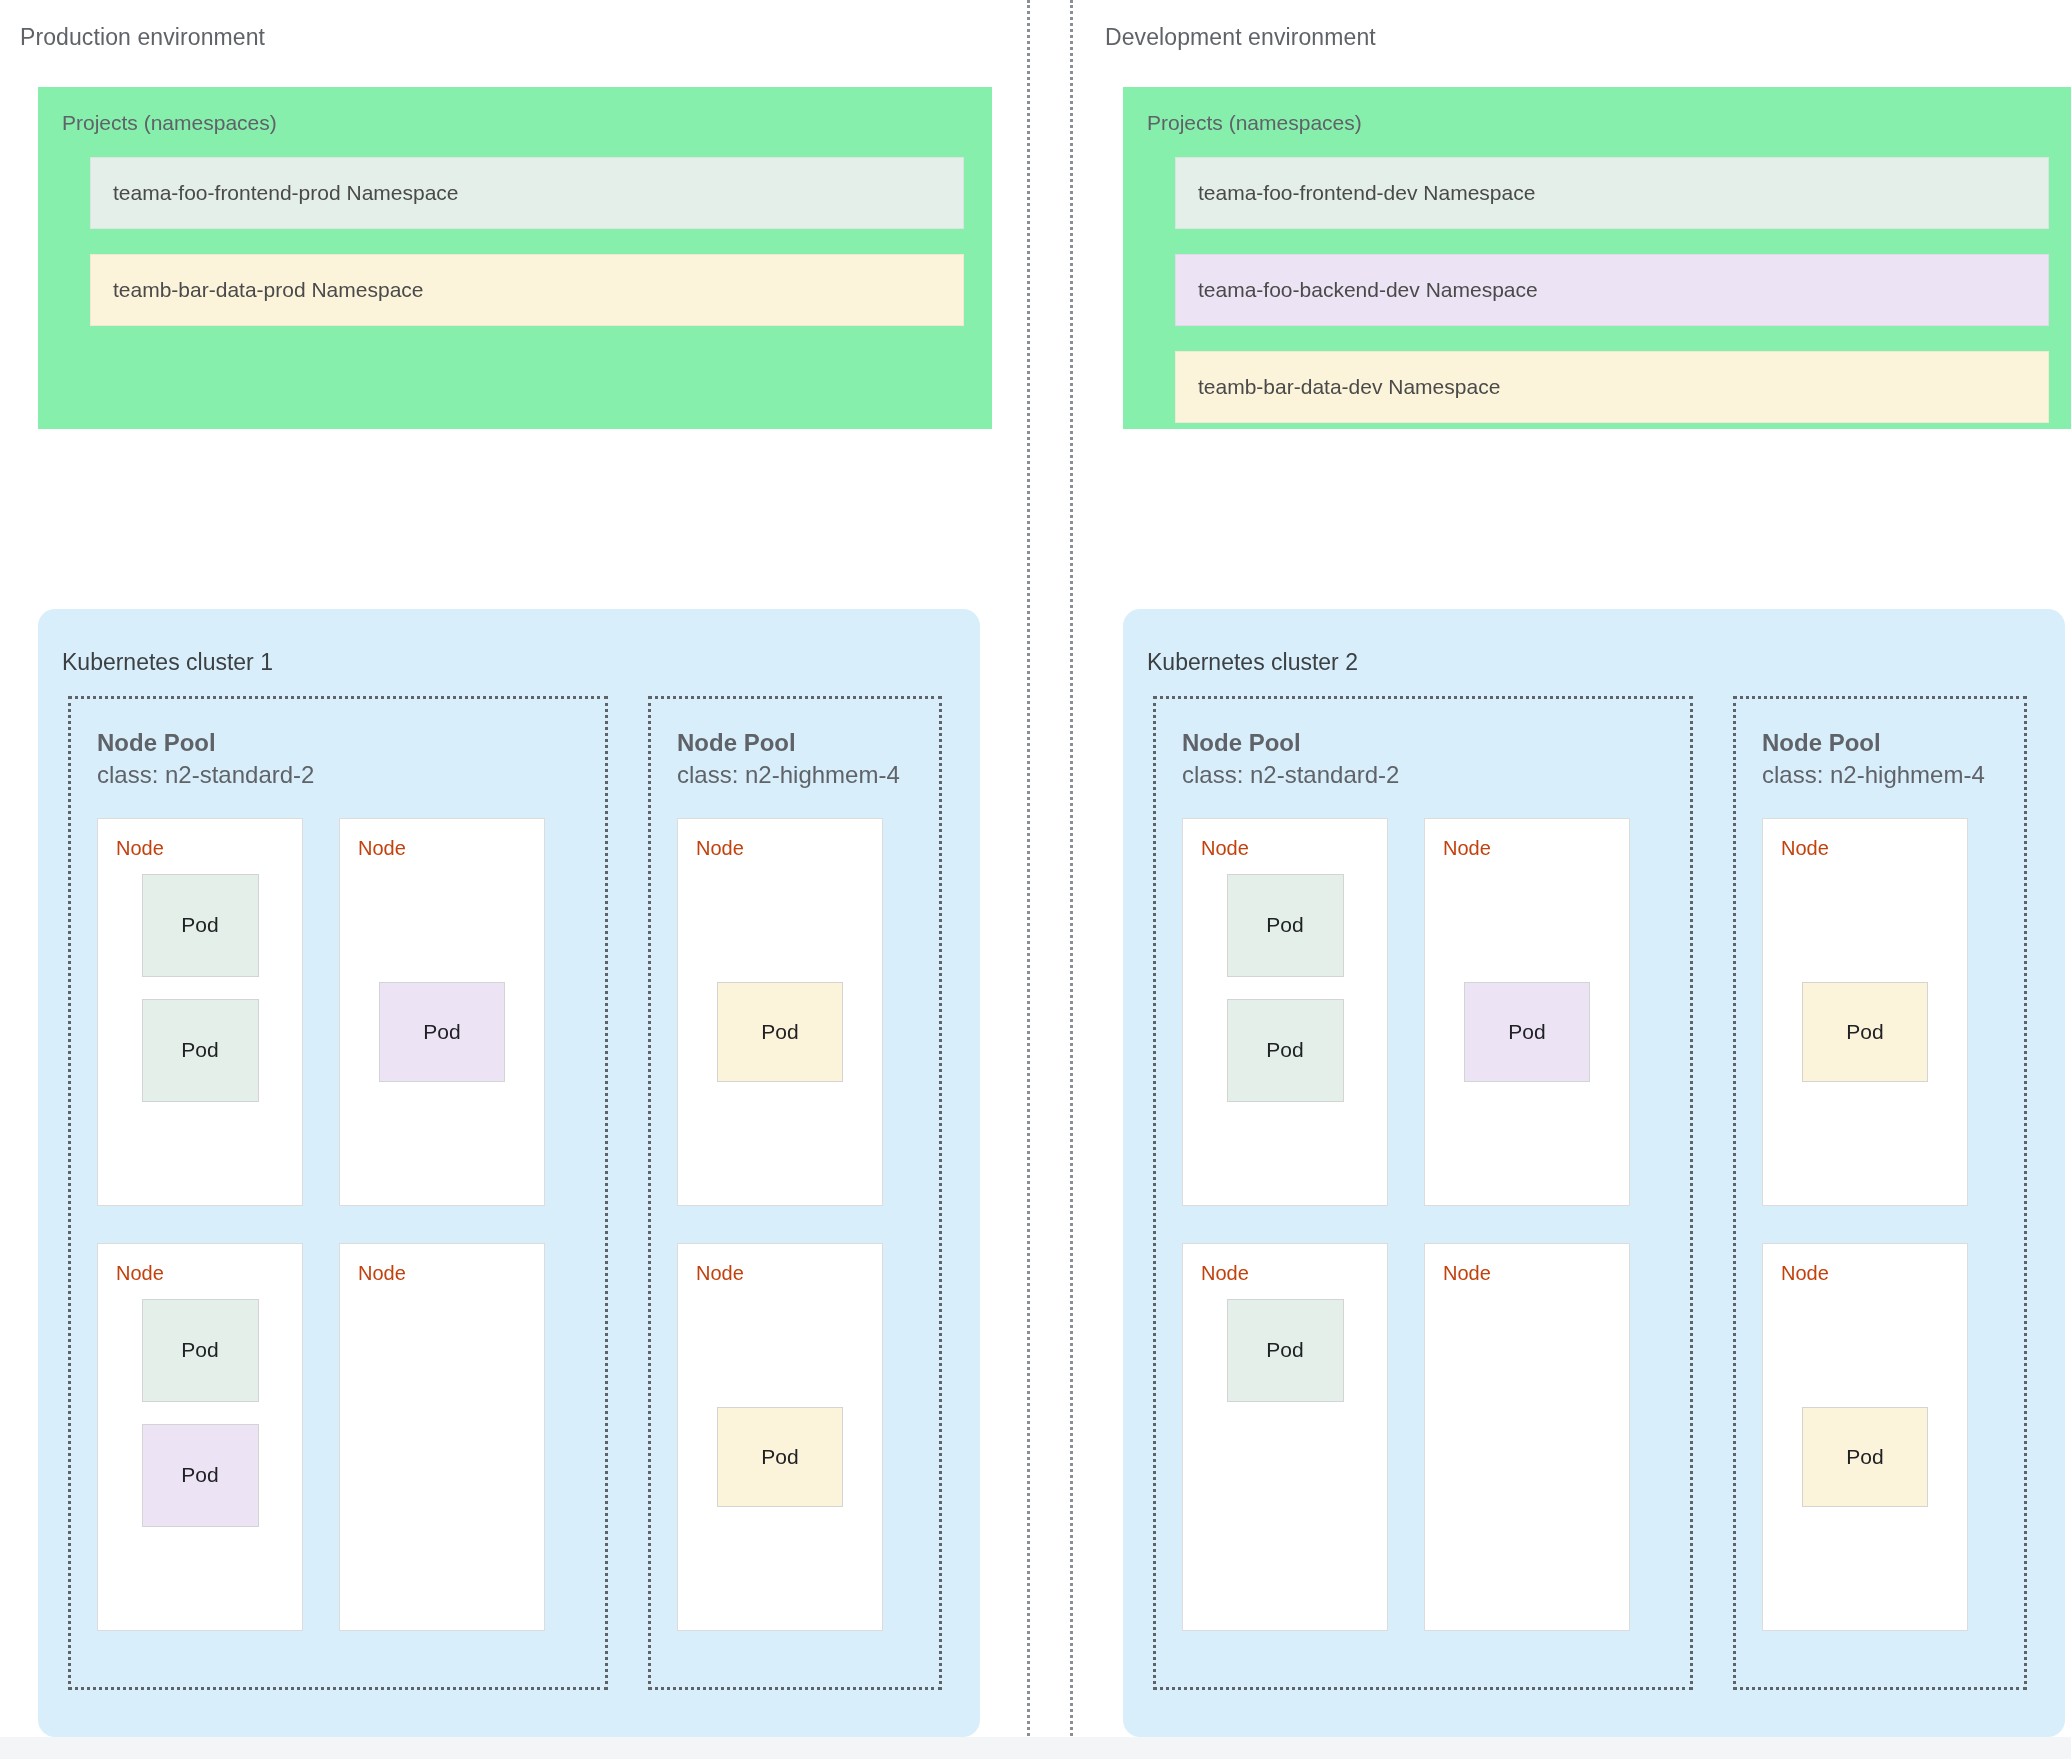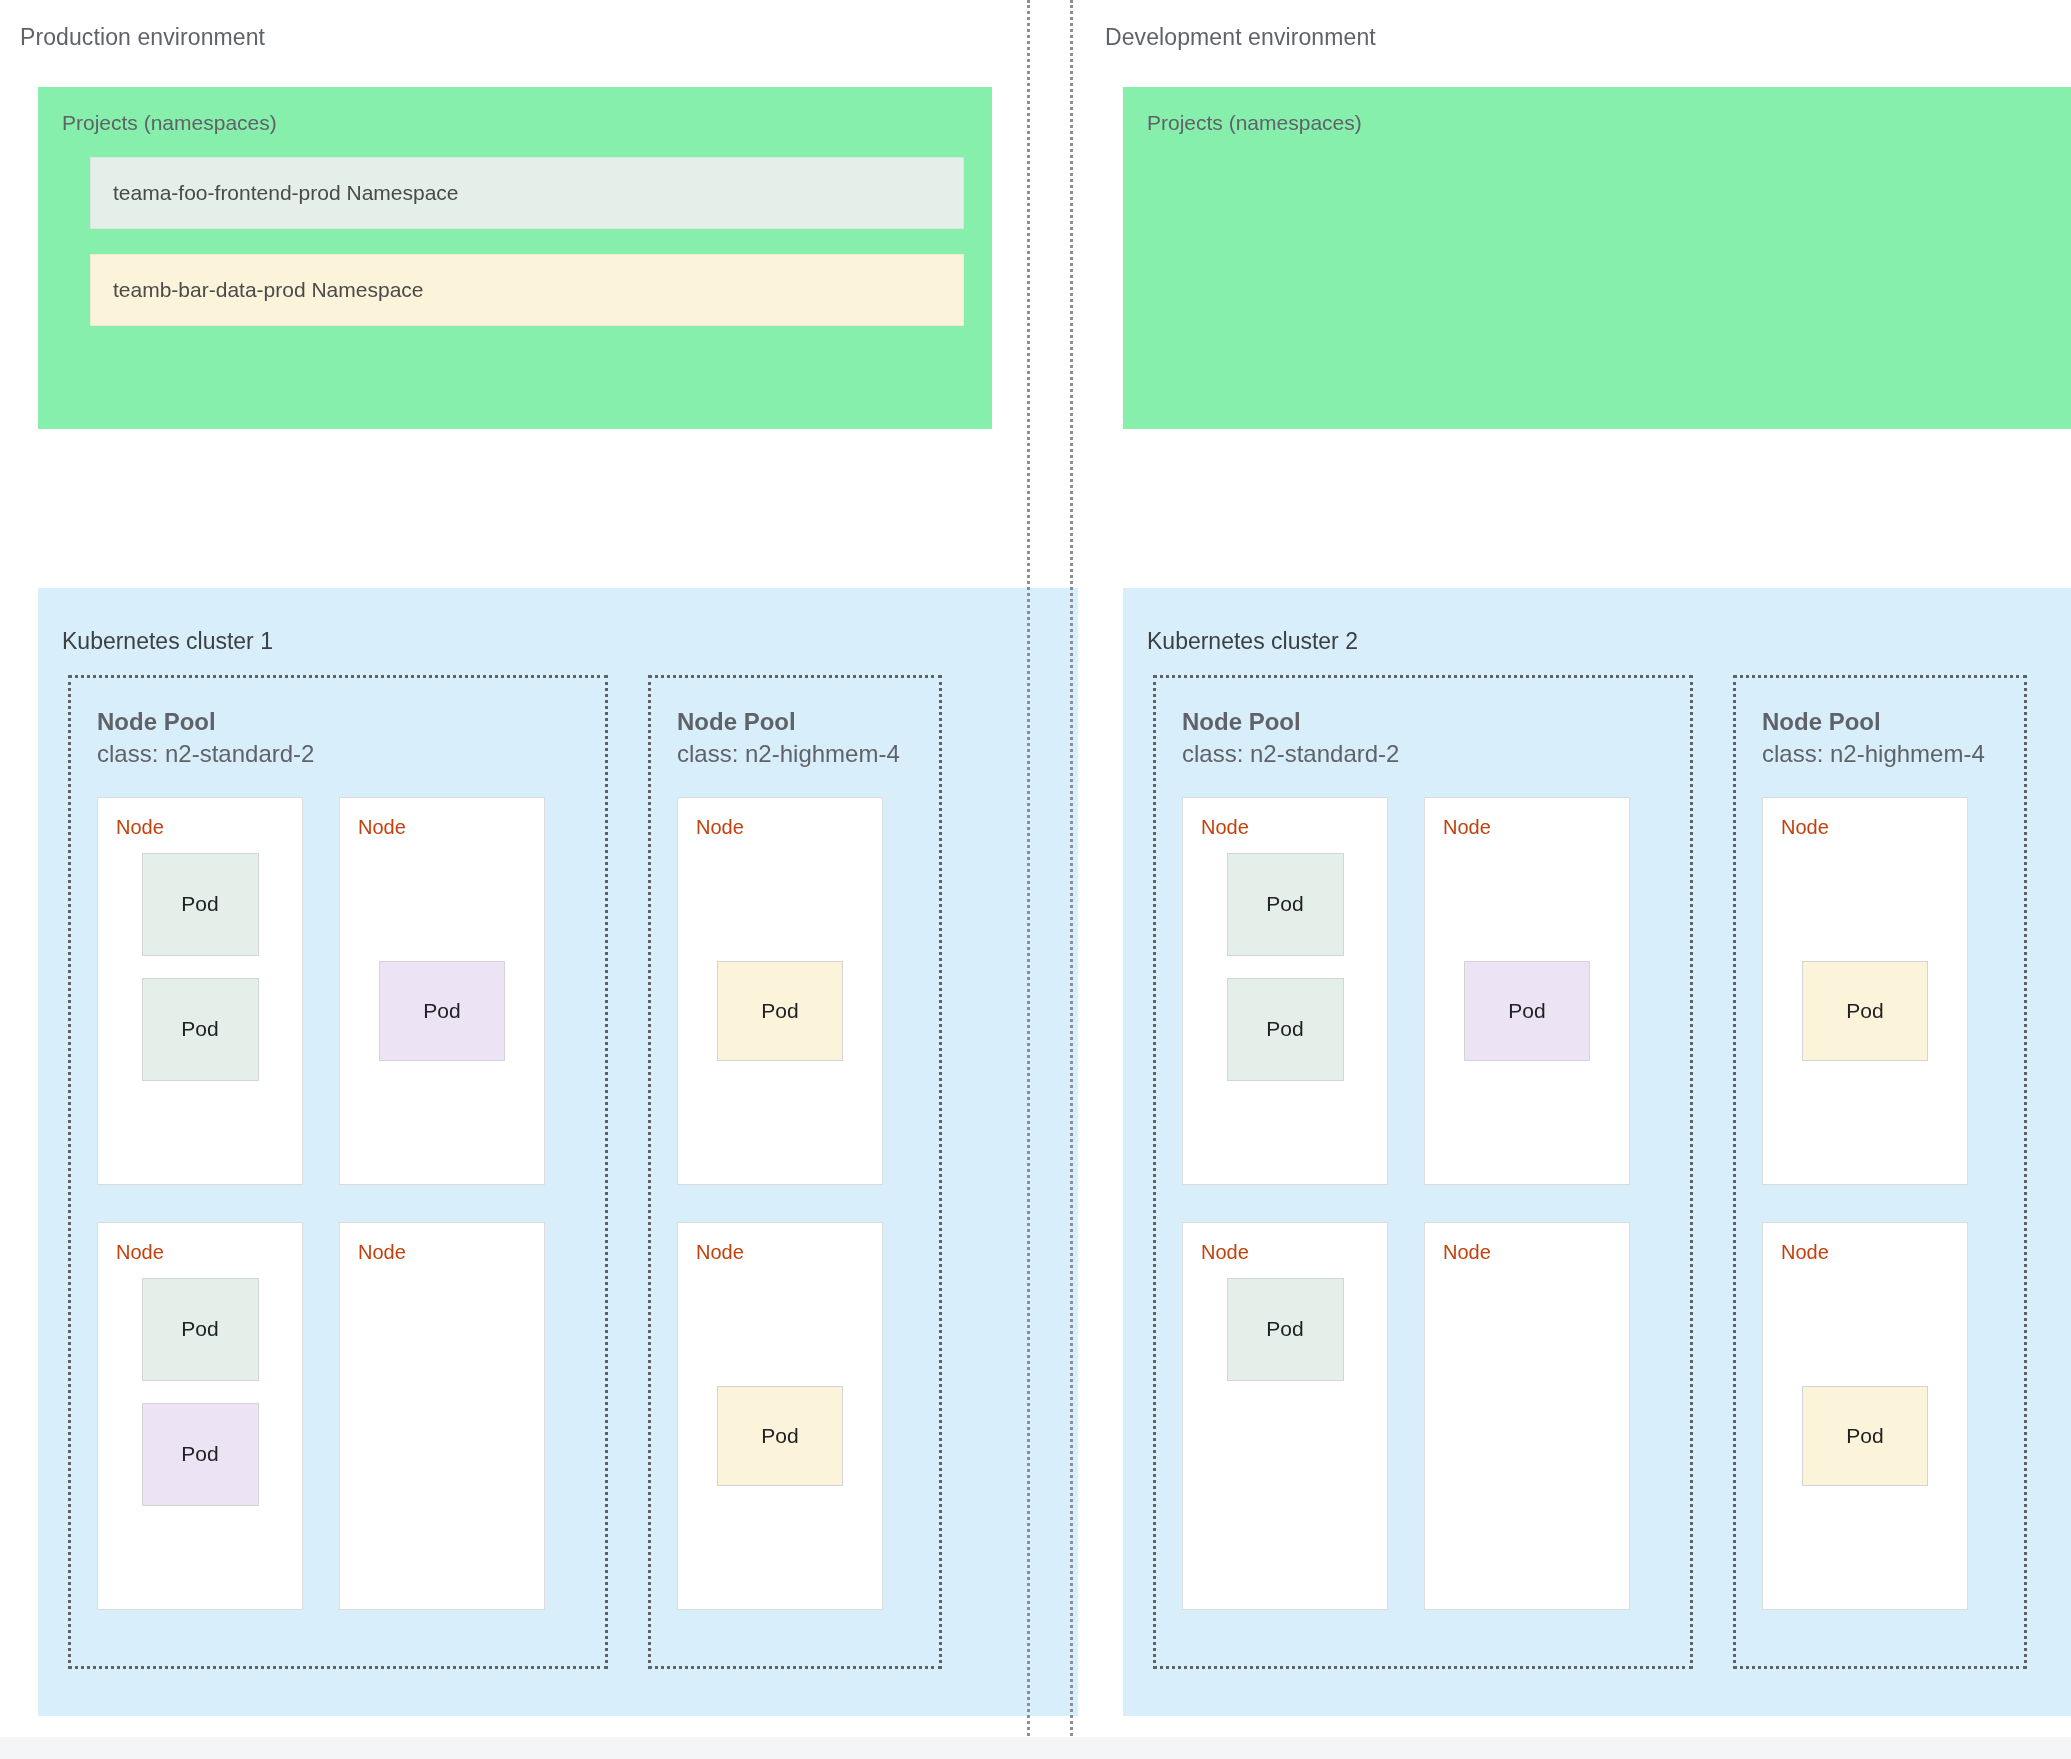--- a/index.html
+++ b/index.html
@@ -100,24 +100,25 @@
     white-space: nowrap;
   }
   .ns-green  { background: #e3efe8; }
   .ns-purple { background: #ece3f4; }
   .ns-yellow { background: #fbf3da; }
 
   
   .cluster {
     position: absolute;
     left: 38px;
-    top: 588px;
-    width: 1040px;
+    top: 609px;
+    width: 942px;
     height: 1128px;
     background: #d9eefb;
+    border-radius: 17px;
   }
   .cluster-title {
     position: absolute;
     left: 24px;
     top: 40px;
     font-size: 23px;
     color: #3c4043;
     white-space: nowrap;
   }
   .pools {
@@ -287,20 +288,31 @@
   </div>
 
   <div class="divider left"></div>
   <div class="divider right"></div>
 
   <div class="env dev">
     <div class="env-title">Development environment</div>
 
     <div class="projects-panel">
       <div class="projects-title">Projects (namespaces)</div>
+      <div class="ns-list">
+        <div class="ns-box ns-green">
+          <span class="ns-label">teama-foo-frontend-dev Namespace</span>
+        </div>
+        <div class="ns-box ns-purple">
+          <span class="ns-label">teama-foo-backend-dev Namespace</span>
+        </div>
+        <div class="ns-box ns-yellow">
+          <span class="ns-label">teamb-bar-data-dev Namespace</span>
+        </div>
+      </div>
     </div>
 
     <div class="cluster">
       <div class="cluster-title">Kubernetes cluster 2</div>
       <div class="pools">
 
         <div class="node-pool wide">
           <div class="pool-head">
             <span class="pool-name">Node Pool</span>
             <span class="pool-class">class: n2-standard-2</span>

